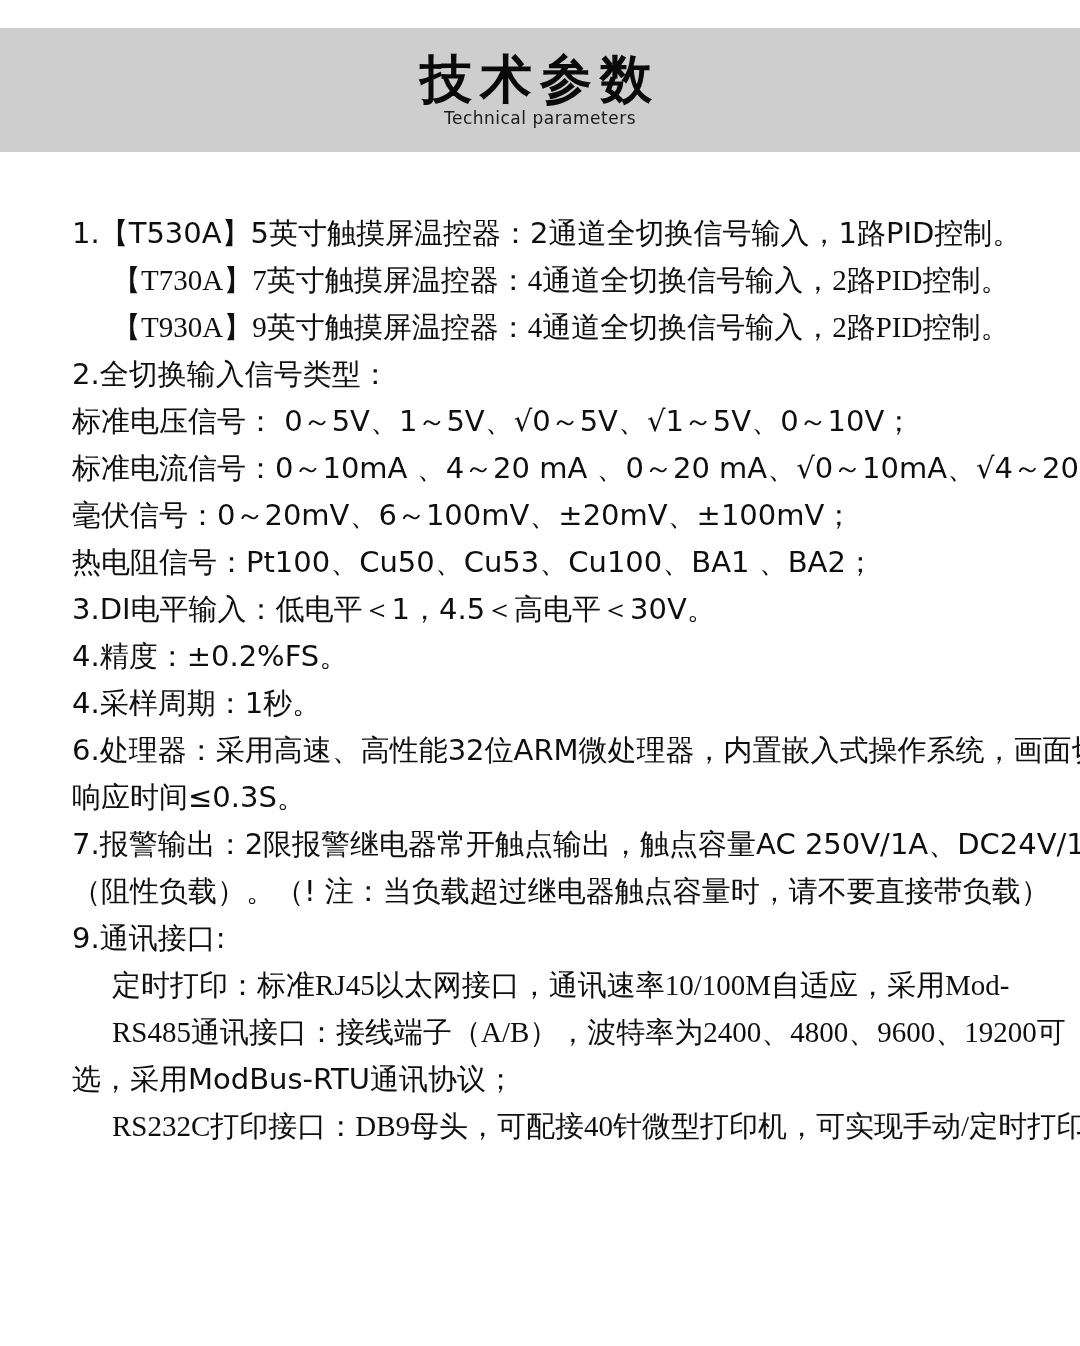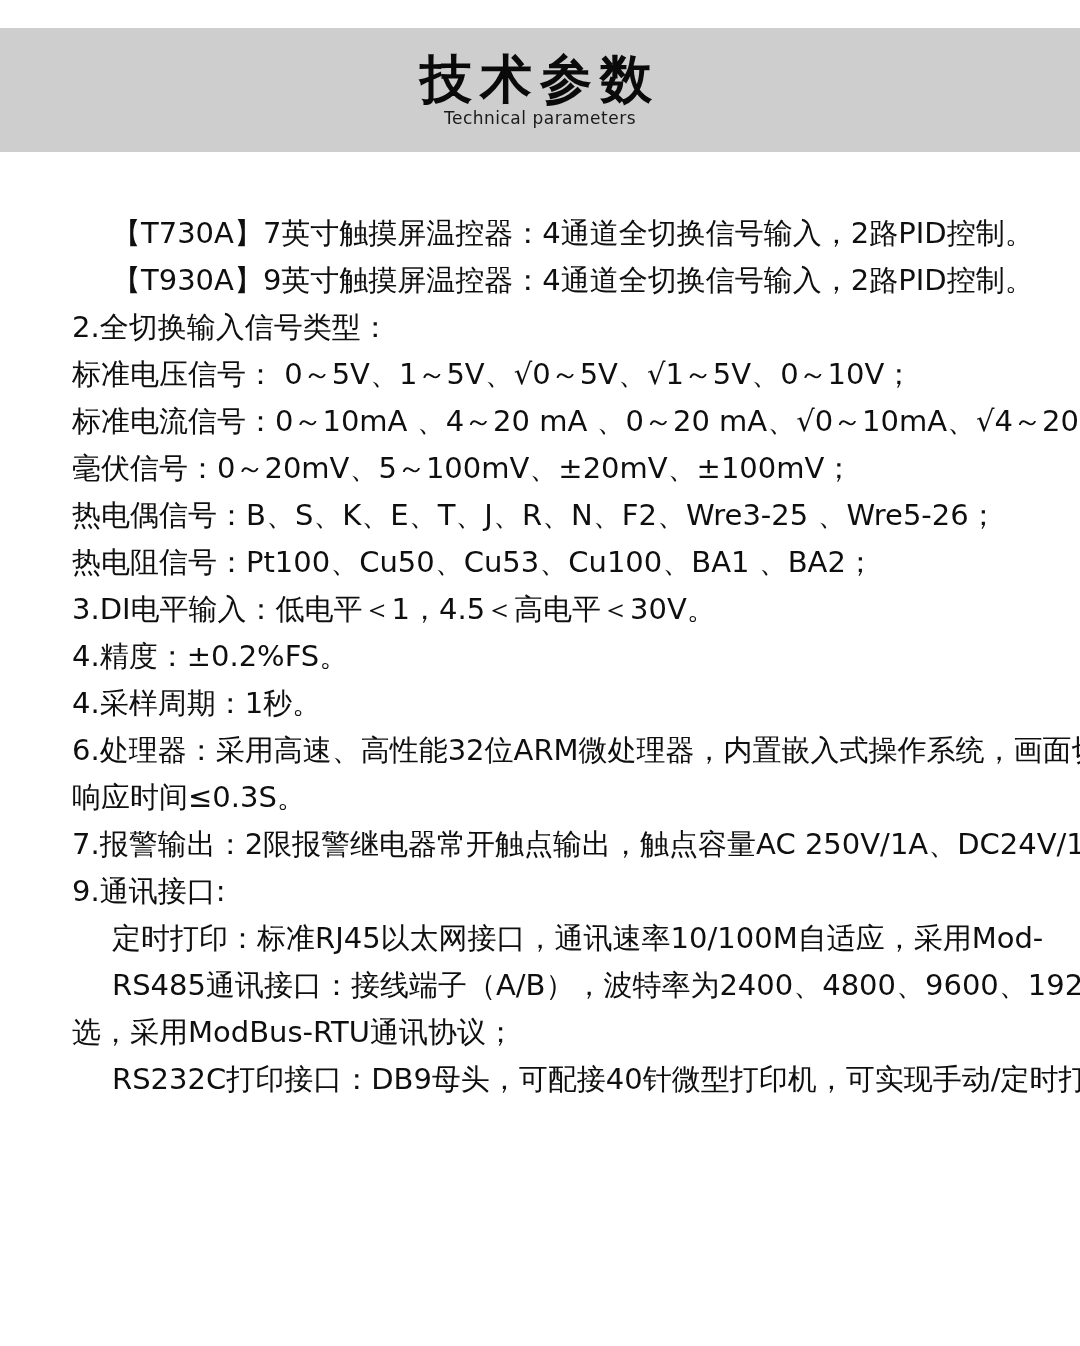--- a/index.html
+++ b/index.html
@@ -44,47 +44,49 @@
     padding: 58px 40px 0 72px;
     font-size: 29px;
     line-height: 47px;
     font-weight: 500;
   }
   .spec-line {
     white-space: nowrap;
   }
   .spec-line.indent {
     padding-left: 40px;
+    font-family: Liberation Serif, serif;
   }
 </style>
 </head>
 <body>
 
 <div class="page">
 
   <div class="header-band">
     <h1 class="page-title">技术参数</h1>
     <div class="page-subtitle">Technical parameters</div>
   </div>
 
   <div class="spec-list">
+    <div class="spec-line">1.【T530A】5英寸触摸屏温控器：2通道全切换信号输入，1路PID控制。</div>
     <div class="spec-line indent">【T730A】7英寸触摸屏温控器：4通道全切换信号输入，2路PID控制。</div>
     <div class="spec-line indent">【T930A】9英寸触摸屏温控器：4通道全切换信号输入，2路PID控制。</div>
     <div class="spec-line">2.全切换输入信号类型：</div>
     <div class="spec-line">标准电压信号： 0～5V、1～5V、√0～5V、√1～5V、0～10V；</div>
     <div class="spec-line">标准电流信号：0～10mA 、4～20 mA 、0～20 mA、√0～10mA、√4～20mA；</div>
-    <div class="spec-line">毫伏信号：0～20mV、5～100mV、±20mV、±100mV；</div>
-    <div class="spec-line">热电偶信号：B、S、K、E、T、J、R、N、F2、Wre3-25 、Wre5-26；</div>
+    <div class="spec-line">毫伏信号：0～20mV、6～100mV、±20mV、±100mV；</div>
     <div class="spec-line">热电阻信号：Pt100、Cu50、Cu53、Cu100、BA1 、BA2；</div>
     <div class="spec-line">3.DI电平输入：低电平＜1，4.5＜高电平＜30V。</div>
     <div class="spec-line">4.精度：±0.2%FS。</div>
     <div class="spec-line">4.采样周期：1秒。</div>
     <div class="spec-line">6.处理器：采用高速、高性能32位ARM微处理器，内置嵌入式操作系统，画面切换</div>
     <div class="spec-line">响应时间≤0.3S。</div>
     <div class="spec-line">7.报警输出：2限报警继电器常开触点输出，触点容量AC 250V/1A、DC24V/1A</div>
+    <div class="spec-line">（阻性负载）。（! 注：当负载超过继电器触点容量时，请不要直接带负载）</div>
     <div class="spec-line">9.通讯接口:</div>
     <div class="spec-line indent">定时打印：标准RJ45以太网接口，通讯速率10/100M自适应，采用Mod-</div>
     <div class="spec-line indent">RS485通讯接口：接线端子（A/B），波特率为2400、4800、9600、19200可</div>
     <div class="spec-line">选，采用ModBus-RTU通讯协议；</div>
     <div class="spec-line indent">RS232C打印接口：DB9母头，可配接40针微型打印机，可实现手动/定时打印</div>
   </div>
 
 </div>
 
 </body></html>

